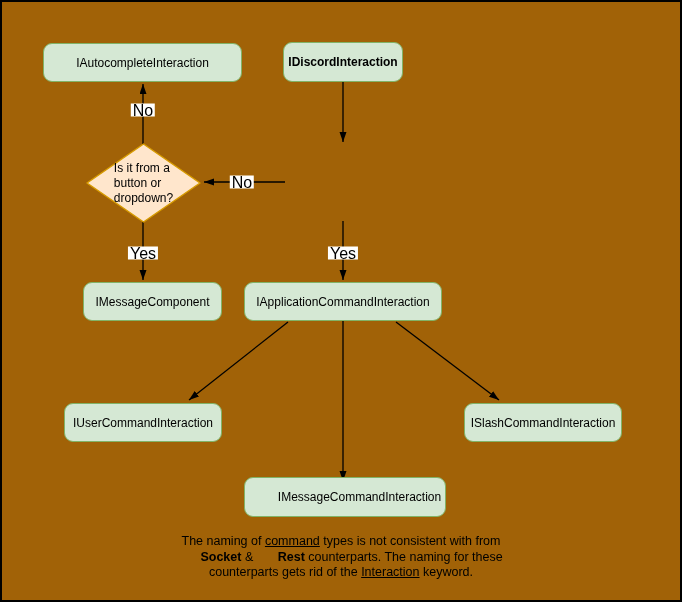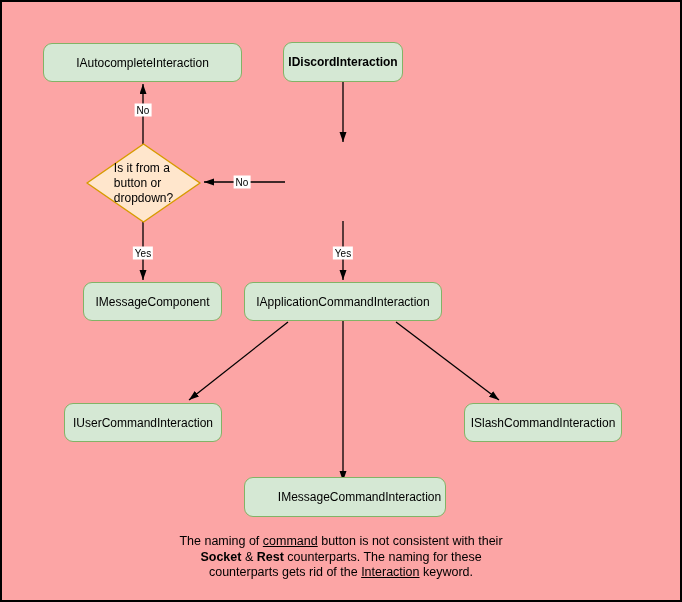--- a/index.html
+++ b/index.html
@@ -1,21 +1,21 @@
 <!DOCTYPE html>
 <html style="--node-fill: #d5e8d4; --node-stroke: #82b366; --decision-fill: #ffe6cc; --decision-stroke: #d79b00; --edge: #000000;"><head>
 <meta charset="utf-8">
 <style>
   html, body { margin: 0; padding: 0; background: #ffffff; }
   * { box-sizing: border-box; }
   .canvas {
     position: relative;
     width: 682px;
     height: 602px;
-    background: #fca5a5;
+    background: #a16207;
     border: 2px solid #000000;
     font-family: "Liberation Sans", sans-serif;
     color: #000000;
     overflow: hidden;
   }
   .edges {
     position: absolute;
     left: 0; top: 0;
     width: 678px; height: 598px;
     overflow: visible;
@@ -52,33 +52,33 @@
     text-align: left;
     white-space: pre-line;
     font-size: 12px;
     line-height: 15px;
   }
   .edge-label {
     position: absolute;
     transform: translate(-50%, -50%);
     background: #ffffff;
     padding: 0 2px;
-    font-size: 10px;
+    font-size: 16px;
     line-height: 13px;
   }
   .caption {
     position: absolute;
     left: 0; right: 0;
     top: 532px;
     text-align: center;
     font-size: 12.5px;
     line-height: 15.5px;
   }
   .caption .u { text-decoration: underline; }
-  .caption .b { font-weight: bold; }
+  .caption .b { font-weight: bold; margin-left: 21px; }
 </style>
 </head>
 <body>
 
 <div class="canvas">
 
   <svg class="edges" viewBox="0 0 678 598">
     <defs>
       <marker id="arrowhead" markerWidth="11" markerHeight="8" refX="10" refY="3.5" orient="auto" markerUnits="userSpaceOnUse">
         <path d="M0,0 L10,3.5 L0,7 Z"></path>
@@ -131,18 +131,18 @@
 
   <div class="node" style="left:462px; top:401px; width:158px; height:39px;justify-content:center;">
     <span>ISlashCommandInteraction</span>
   </div>
 
   <div class="node" style="left:242px; top:475px; width:202px; height:40px;padding-left:33px;">
     <span>IMessageCommandInteraction</span>
   </div>
 
   <div class="caption">
-    <div class="caption-line"><span>The naming of </span><span class="u">command</span><span> button is not consistent with their</span></div>
+    <div class="caption-line"><span>The naming of </span><span class="u">command</span><span> types is not consistent with from</span></div>
     <div class="caption-line"><span class="b">Socket</span><span> &amp; </span><span class="b">Rest</span><span> counterparts. The naming for these</span></div>
     <div class="caption-line"><span>counterparts gets rid of the </span><span class="u">Interaction</span><span> keyword.</span></div>
   </div>
 
 </div>
 
 </body></html>

